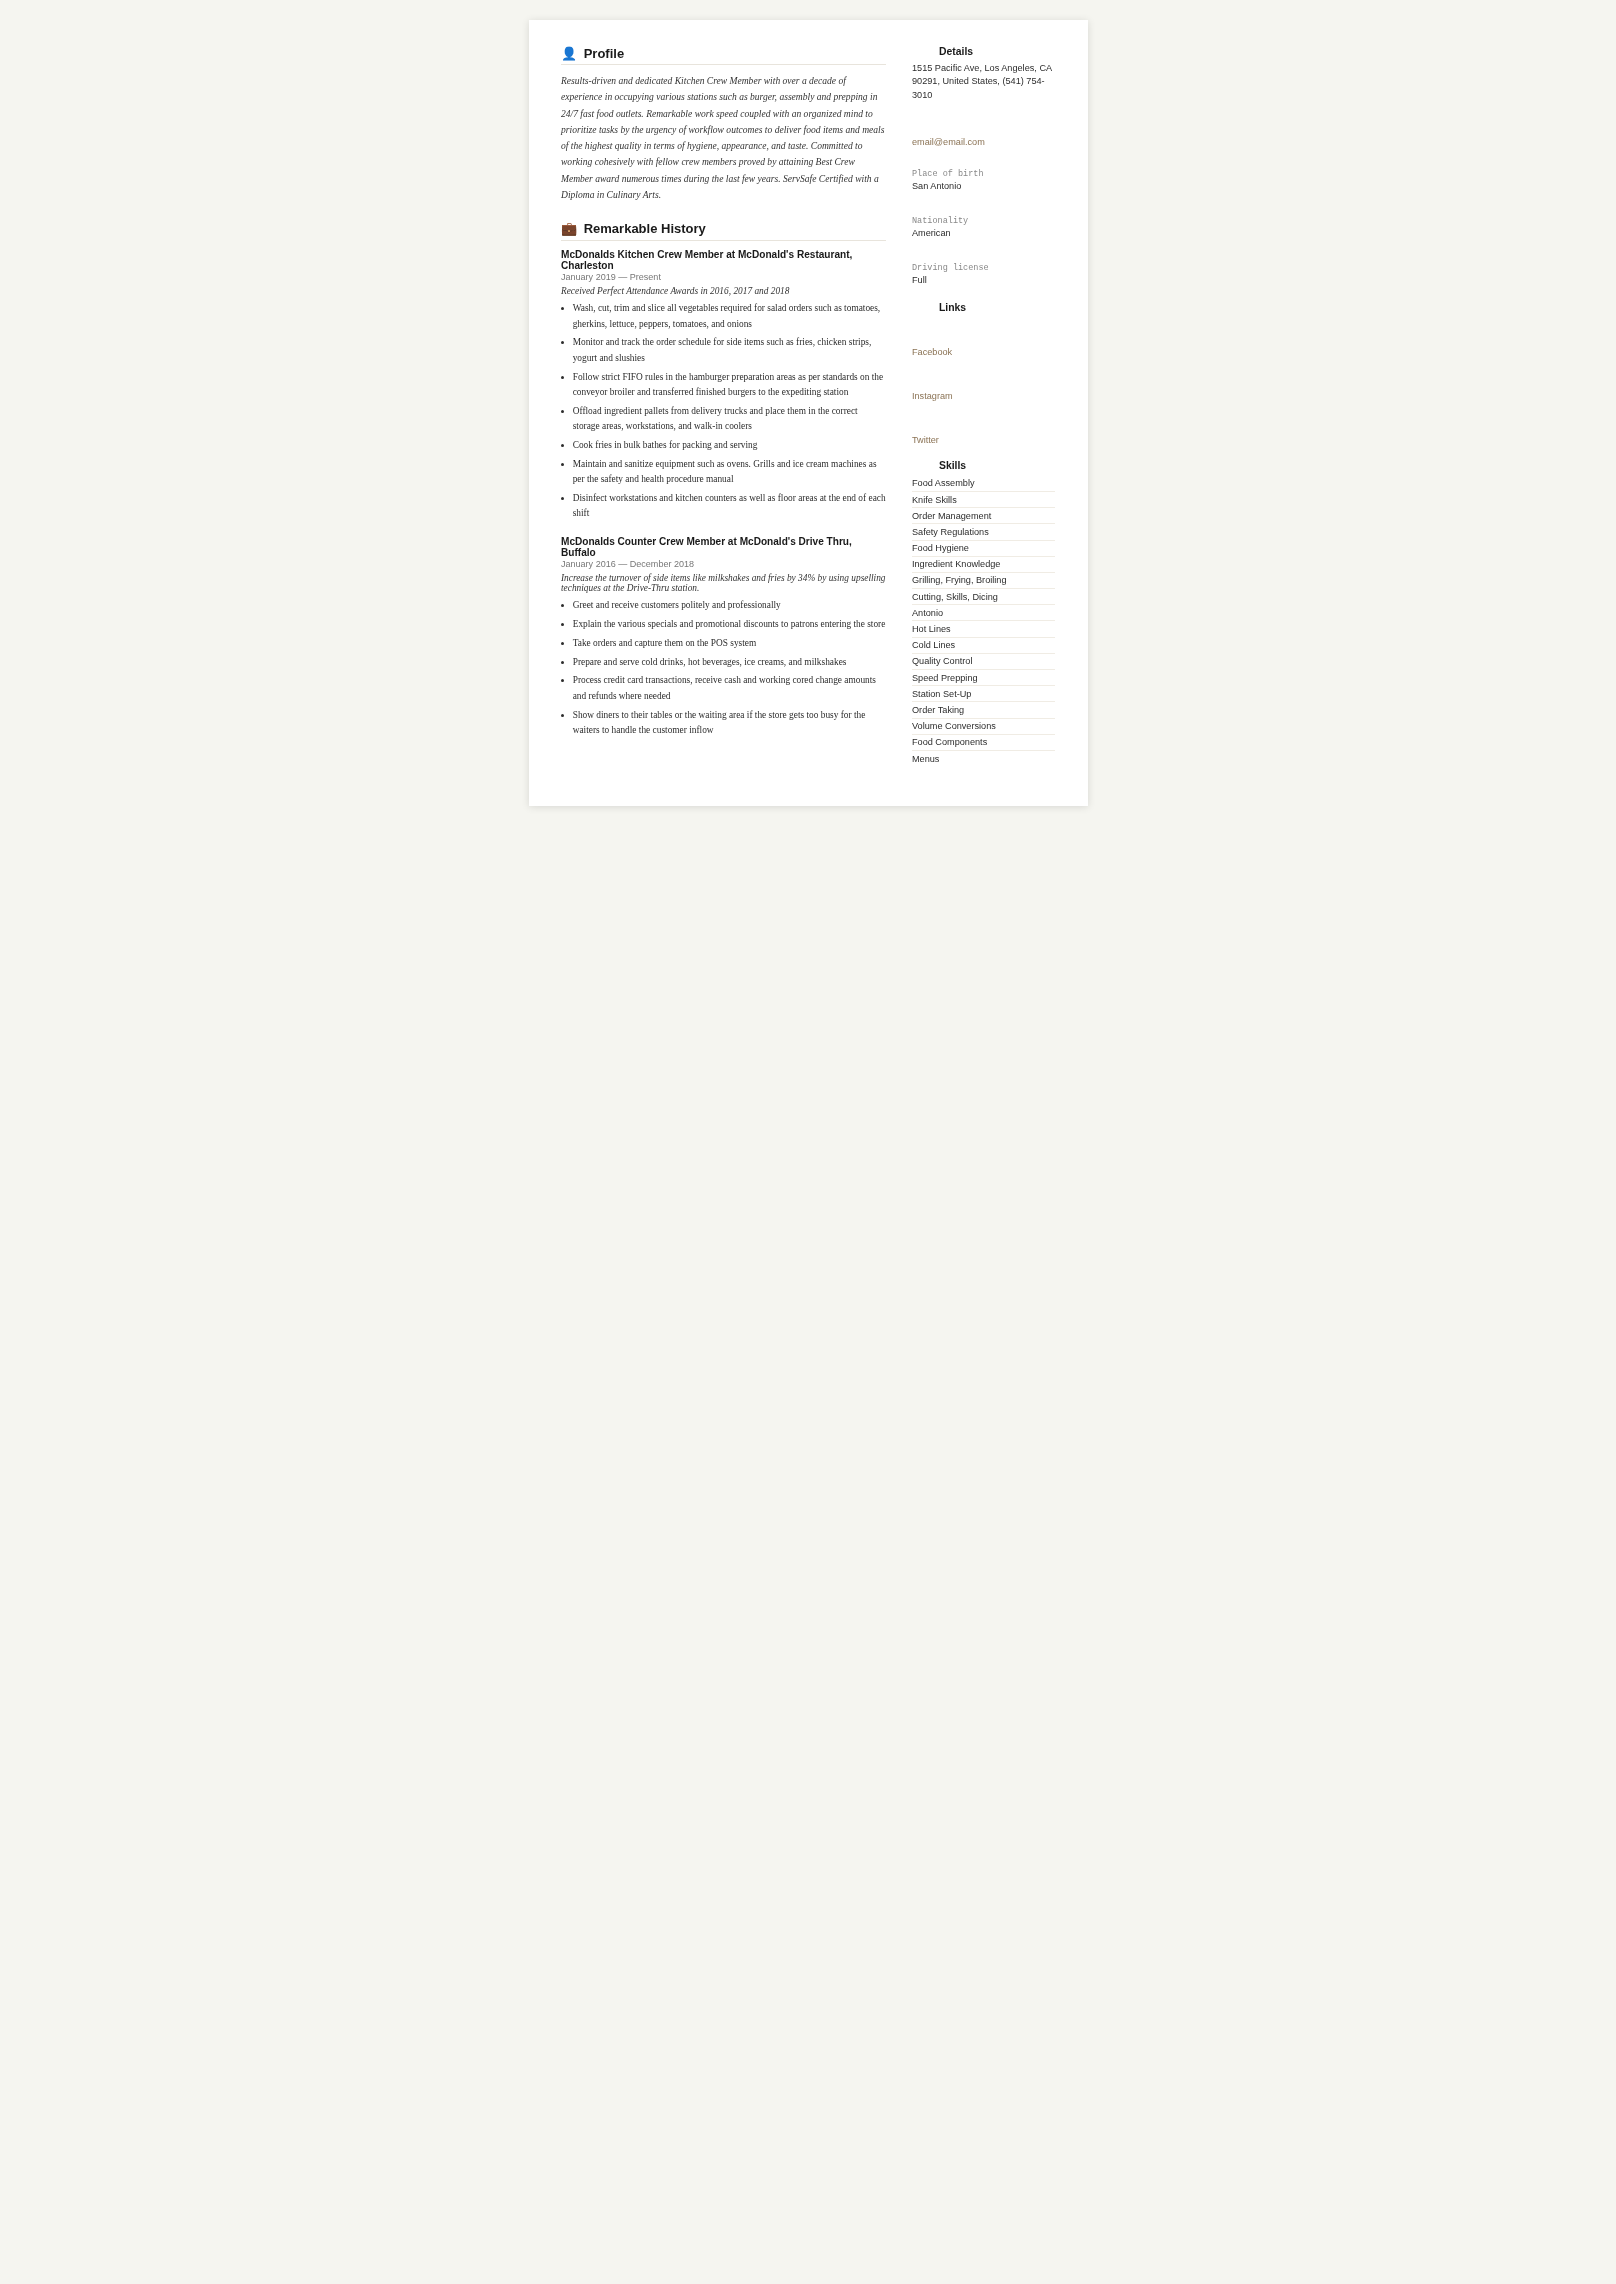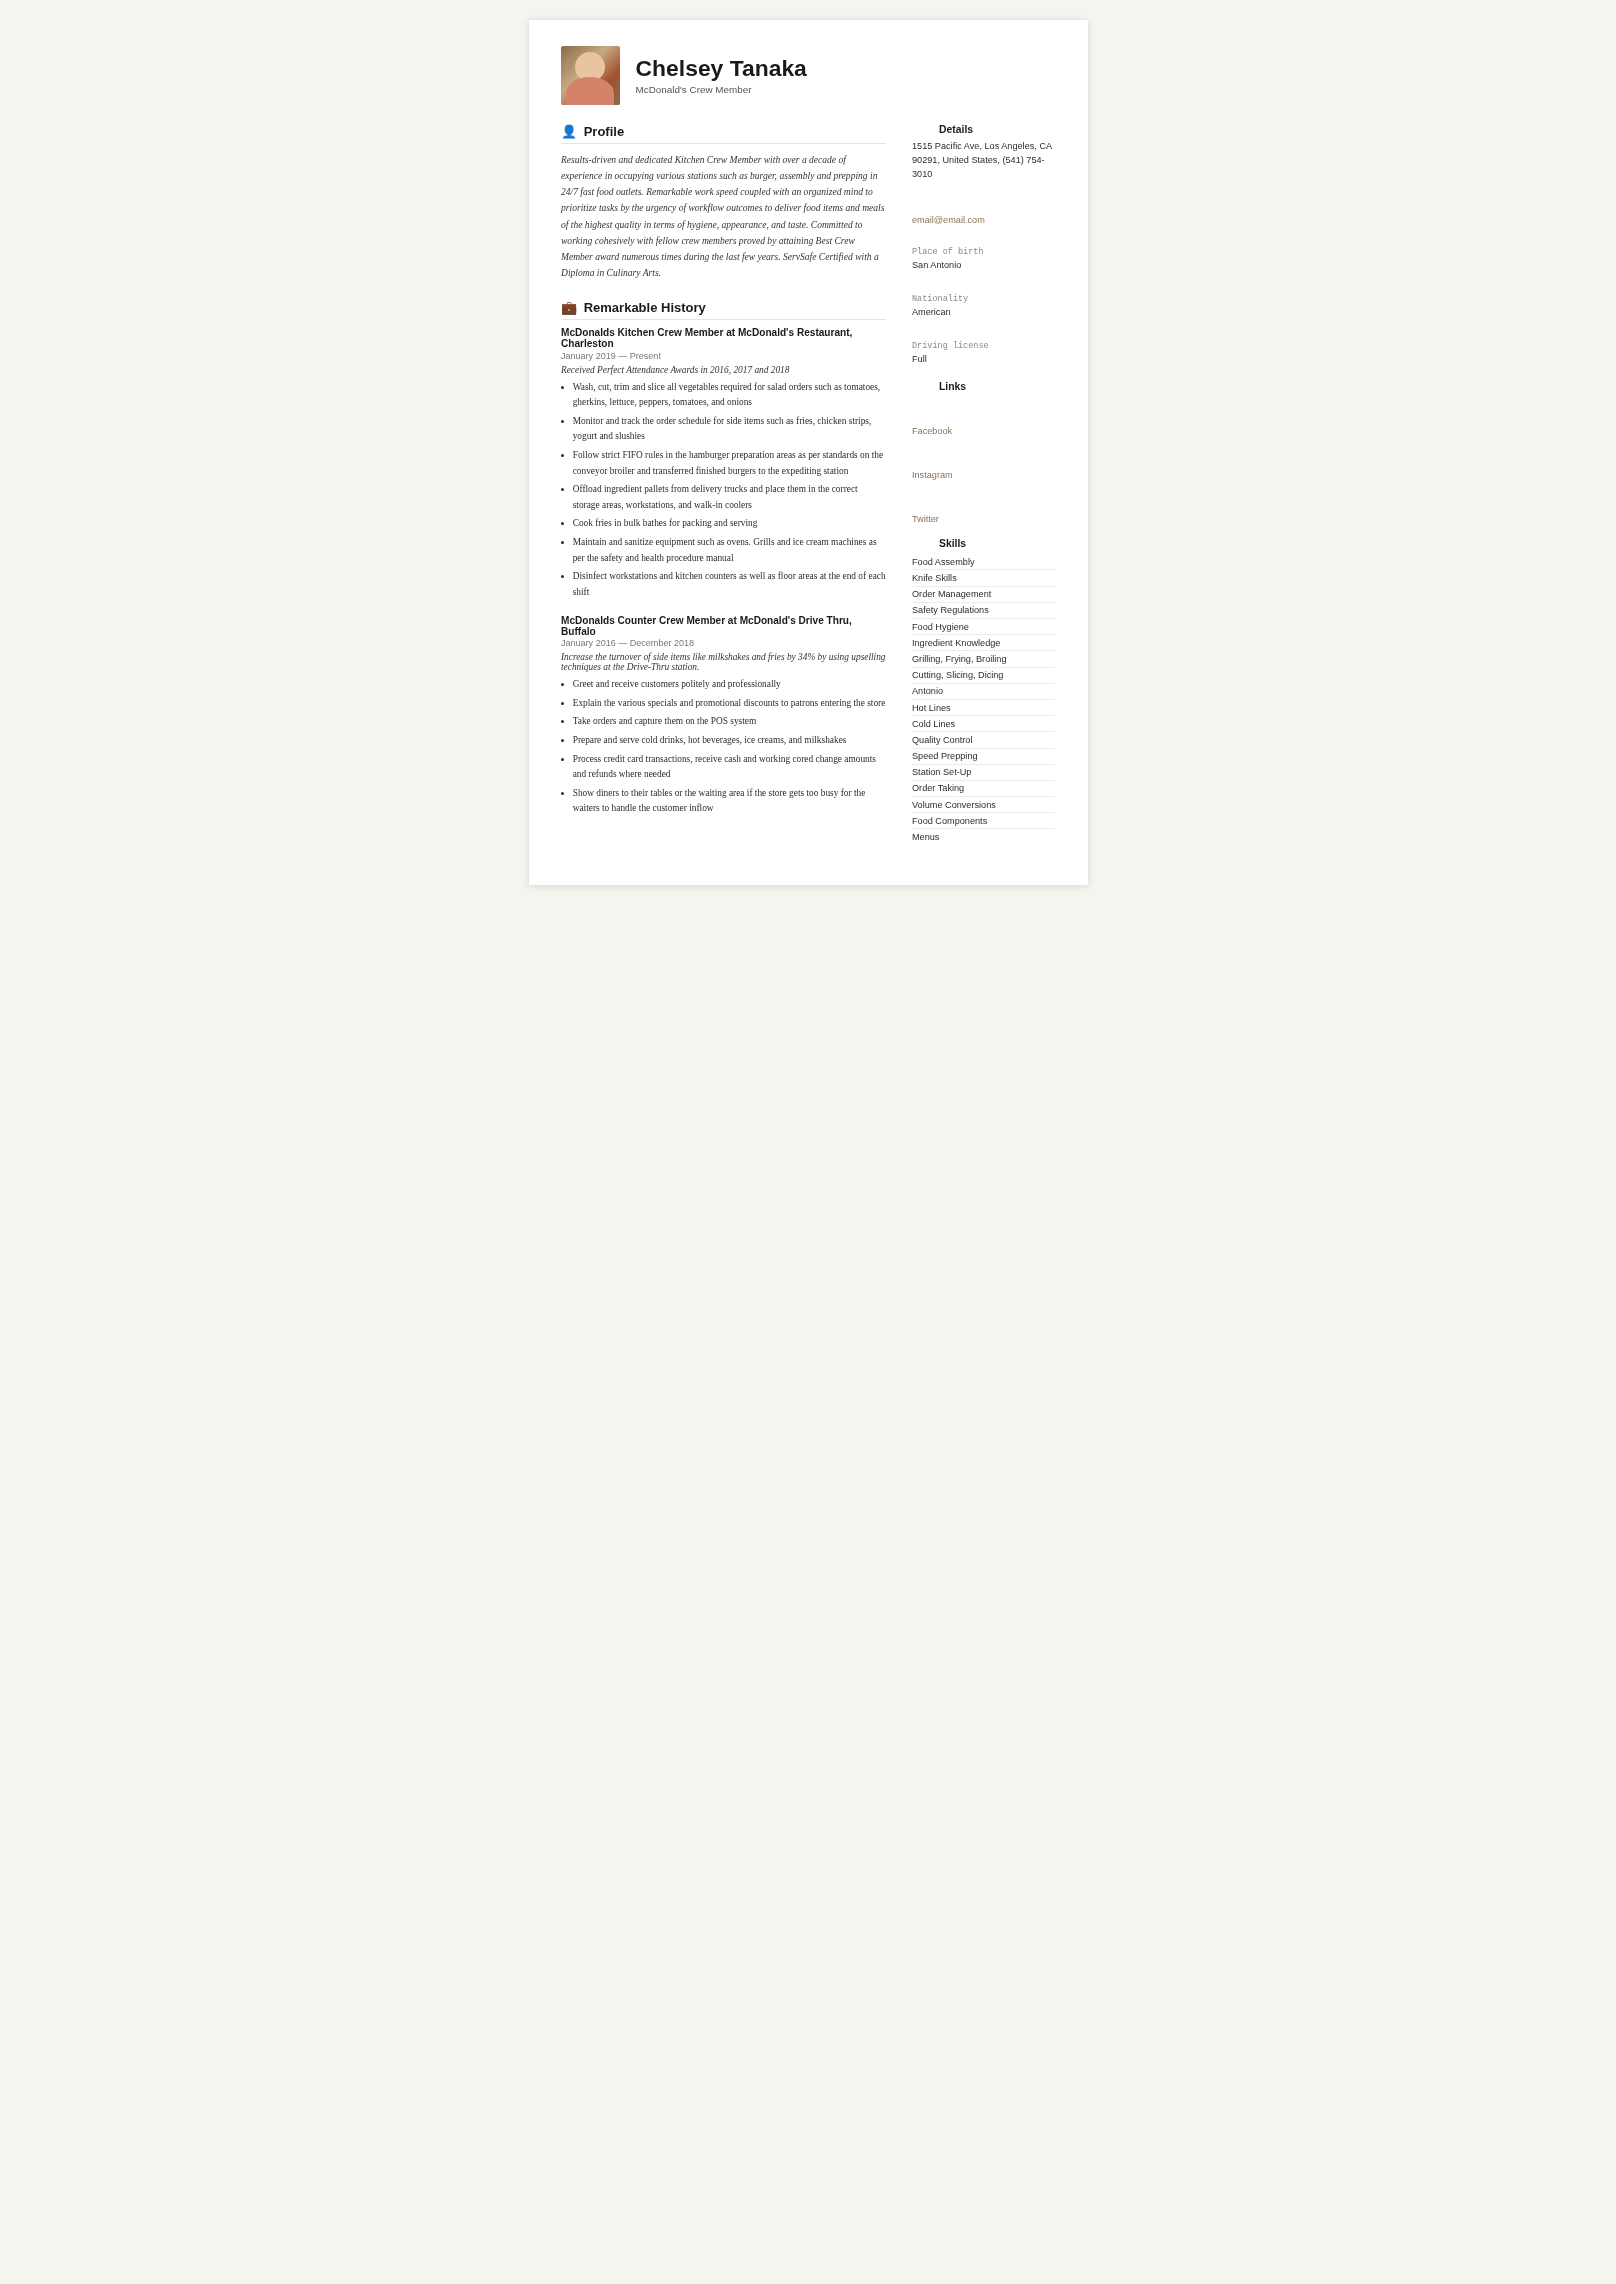--- a/index.html
+++ b/index.html
@@ -190,29 +190,20 @@
     }
     .skill-item:last-child {
       border-bottom: none;
     }
   </style>
 </head>
 <body>
 
 <div class="resume">
 
-  <div class="header">
-    <div class="avatar">
-      <div class="avatar-img"></div>
-    </div>
-    <div class="header-text">
-      <h1>Chelsey Tanaka</h1>
-      <div class="subtitle">McDonald's Crew Member</div>
-    </div>
-  </div>
 
   <div class="main-layout">
 
     <div class="left-col">
 
       <div class="section">
         <div class="section-title">
           <span class="section-icon">👤</span>
           <span>Profile</span>
         </div>
@@ -290,21 +281,21 @@
 
       <div class="right-section">
         <div class="right-section-title">Skills</div>
         <div class="skill-item">Food Assembly</div>
         <div class="skill-item">Knife Skills</div>
         <div class="skill-item">Order Management</div>
         <div class="skill-item">Safety Regulations</div>
         <div class="skill-item">Food Hygiene</div>
         <div class="skill-item">Ingredient Knowledge</div>
         <div class="skill-item">Grilling, Frying, Broiling</div>
-        <div class="skill-item">Cutting, Slicing, Dicing</div>
+        <div class="skill-item">Cutting, Skills, Dicing</div>
         <div class="skill-item">Antonio</div>
         <div class="skill-item">Hot Lines</div>
         <div class="skill-item">Cold Lines</div>
         <div class="skill-item">Quality Control</div>
         <div class="skill-item">Speed Prepping</div>
         <div class="skill-item">Station Set-Up</div>
         <div class="skill-item">Order Taking</div>
         <div class="skill-item">Volume Conversions</div>
         <div class="skill-item">Food Components</div>
         <div class="skill-item">Menus</div>

